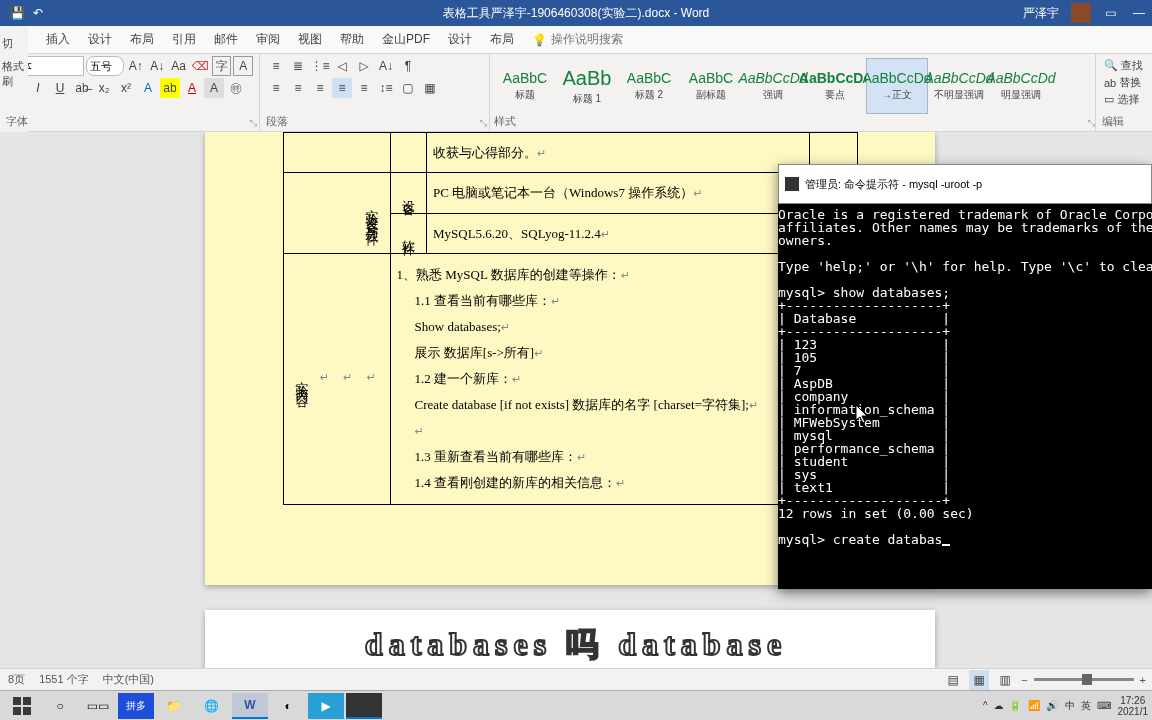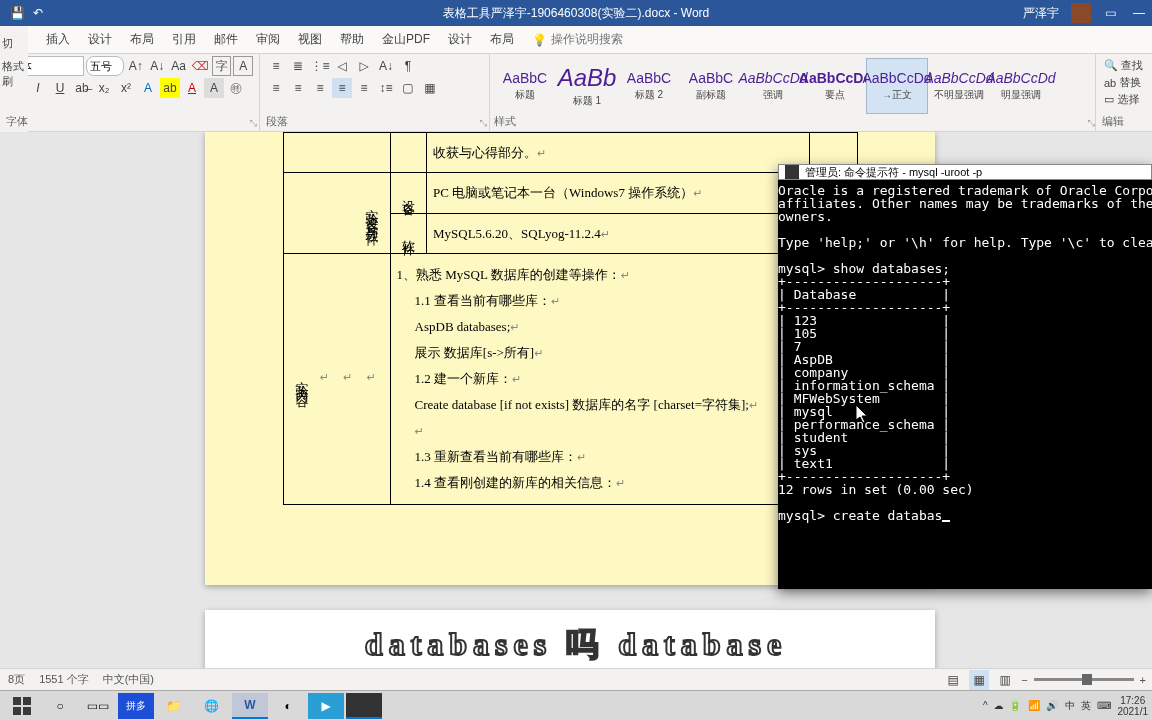--- a/index.html
+++ b/index.html
@@ -17,32 +17,32 @@
 .rg{border-right:1px solid #d4d4d4;padding:2px 6px 0;display:flex;flex-direction:column;justify-content:space-between}
 .rg-label{font-size:11px;color:#666;padding-bottom:2px;position:relative}
 .rg-arrow{position:absolute;right:-4px;bottom:2px;font-size:9px;color:#888}
 .rg-body{display:flex;flex-direction:column;gap:2px}
 .rg-row{display:flex;align-items:center;gap:2px}
 .rbtn{width:20px;height:20px;display:flex;align-items:center;justify-content:center;font-size:12px;color:#444;cursor:pointer}
 .combo{border:1px solid #bbb;background:#fff;height:20px;font-size:11px;padding:1px 3px}
 .styles-gallery{display:flex;gap:0;align-items:stretch;height:56px}
 .style-item{width:62px;border:1px solid transparent;display:flex;flex-direction:column;align-items:center;justify-content:center;cursor:pointer;padding:1px}
 .style-item.sel{border:1px solid #a3b8cc;background:#d4e3f4}
-.style-prev{font-size:14px;color:#4c1d95}
+.style-prev{font-size:14px;color:#15803d}
 .style-lbl{font-size:10px;color:#444;margin-top:2px}
 .edit-col{width:44px;display:flex;flex-direction:column;justify-content:center;gap:2px;font-size:11px;color:#444;padding:2px}
 .edit-col .ei{display:flex;align-items:center;gap:3px;cursor:pointer}
 .page-area{position:absolute;top:132px;left:0;right:0;bottom:30px;background:#e6e6e6;overflow:hidden}
 .page{position:absolute;left:205px;top:0;width:730px;background:#fef9c3;box-shadow:0 2px 6px rgba(0,0,0,.3)}
 .doc-table{border-collapse:collapse;width:575px;margin-left:78px}
 .doc-table td{border:1px solid #000;padding:8px 6px;font-family:SimSun;font-size:13px;vertical-align:top;line-height:1.8}
 .vt{writing-mode:vertical-rl;text-orientation:upright;letter-spacing:4px;text-align:center;vertical-align:middle}
 .cr{color:#888;font-size:11px}
 .cmd-window{position:absolute;left:778px;top:164px;width:374px;height:425px;background:#000;box-shadow:0 4px 12px rgba(0,0,0,.5);z-index:50}
-.cmd-title{height:16px;background:#fff;border:1px solid #888;display:flex;align-items:flex-start;padding:0 6px;font-size:11px;color:#000}
+.cmd-title{height:40px;background:#fff;border:1px solid #888;display:flex;align-items:center;padding:0 6px;font-size:11px;color:#000}
 .cmd-icon{width:14px;height:14px;background:#333;margin-right:6px}
 .cmd-body{padding:4px 0 0 0;font-family:"NSimSun",SimSun,monospace;font-size:13px;line-height:1.0;color:#fff;white-space:pre}
 .cursor{display:inline-block;width:8px;height:2px;background:#fff;vertical-align:bottom}
 .subtitle{position:absolute;left:50%;top:623px;transform:translateX(-50%);font-size:32px;font-weight:bold;color:#fff;-webkit-text-stroke:2px #333;letter-spacing:6px;font-family:"Microsoft YaHei"}
 .statusbar{position:absolute;bottom:30px;left:0;right:0;height:22px;background:#f3f2f1;border-top:1px solid #d4d4d4;display:flex;align-items:center;padding:0 8px;font-size:11px;color:#555;gap:14px}
 .sb-right{position:absolute;right:6px;display:flex;align-items:center;gap:6px}
 .zoom-track{width:100px;height:3px;background:#888;position:relative}
 .zoom-thumb{position:absolute;left:48px;top:-4px;width:10px;height:11px;background:#666}
 .taskbar{position:absolute;bottom:0;left:0;right:0;height:30px;background:#d9d9d9;display:flex;align-items:center;padding:0 4px;gap:2px;border-top:1px solid #aaa}
 .tb-icon{width:36px;height:26px;display:flex;align-items:center;justify-content:center;cursor:pointer}
@@ -160,21 +160,21 @@
     <div class="rg-label"><span>段落</span><span class="rg-arrow">⤡</span></div>
   </div>
 
   <div class="rg" style="flex:1;padding:4px 4px 0">
     <div class="styles-gallery" id="styles-gallery">
         <div class="style-item">
           <div class="style-prev">AaBbC</div>
           <div class="style-lbl">标题</div>
         </div>
         <div class="style-item">
-          <div class="style-prev" style="font-size: 24px; font-style: italic;">AaBb</div>
+          <div class="style-prev" style="font-size: 20px;">AaBb</div>
           <div class="style-lbl">标题 1</div>
         </div>
         <div class="style-item">
           <div class="style-prev">AaBbC</div>
           <div class="style-lbl">标题 2</div>
         </div>
         <div class="style-item">
           <div class="style-prev">AaBbC</div>
           <div class="style-lbl">副标题</div>
         </div>
@@ -241,21 +241,21 @@
         <td colspan="2"><span>MySQL5.6.20、SQLyog-11.2.4</span><span class="cr">↵</span></td>
       </tr>
       <tr>
         <td class="vt" style="text-align:center;vertical-align:middle">
           <span class="cr">↵</span><br><span class="cr">↵</span><br><span class="cr">↵</span><br>
           <span>实验内容</span>
         </td>
         <td colspan="3" style="line-height:2.0">
           <div><span>1、熟悉 MySQL 数据库的创建等操作：</span><span class="cr">↵</span></div>
           <div style="padding-left:18px"><span>1.1 查看当前有哪些库：</span><span class="cr">↵</span></div>
-          <div style="padding-left:18px"><span>AspDB databases;</span><span class="cr">↵</span></div>
+          <div style="padding-left:18px"><span>Show databases;</span><span class="cr">↵</span></div>
           <div style="padding-left:18px"><span>展示 数据库[s-&gt;所有]</span><span class="cr">↵</span></div>
           <div style="padding-left:18px"><span>1.2 建一个新库：</span><span class="cr">↵</span></div>
           <div style="padding-left:18px"><span>Create database [if not exists] 数据库的名字 [charset=字符集];</span><span class="cr">↵</span></div>
           <div style="padding-left:18px"><span class="cr">↵</span></div>
           <div style="padding-left:18px"><span>1.3 重新查看当前有哪些库：</span><span class="cr">↵</span></div>
           <div style="padding-left:18px"><span>1.4 查看刚创建的新库的相关信息：</span><span class="cr">↵</span></div>
         </td>
       </tr>
     </tbody>
       </table>

